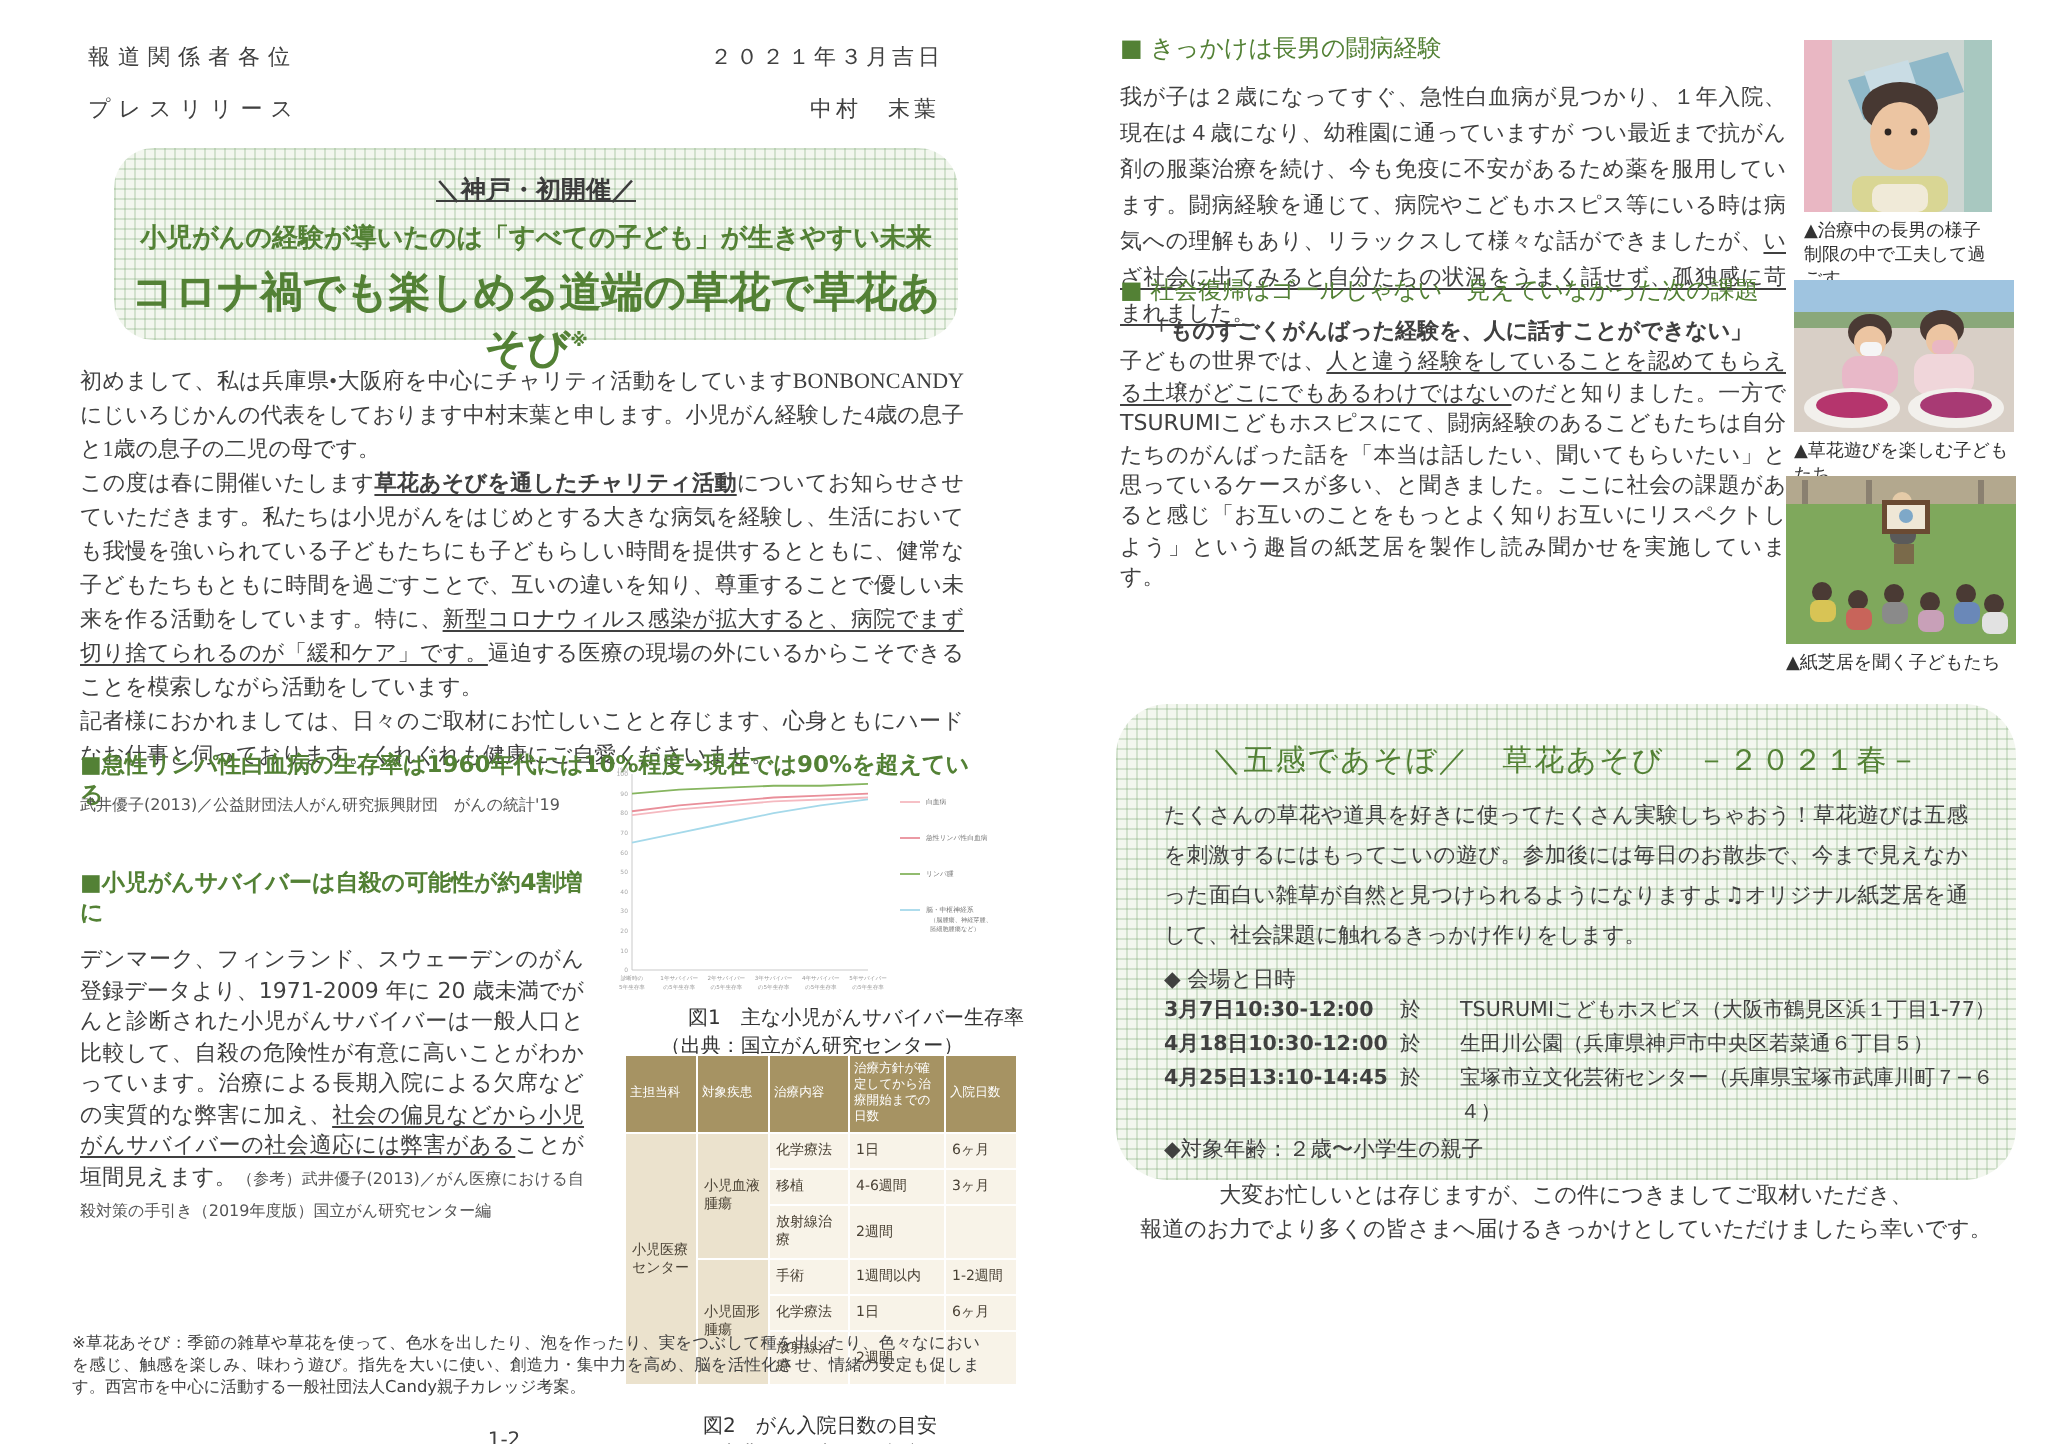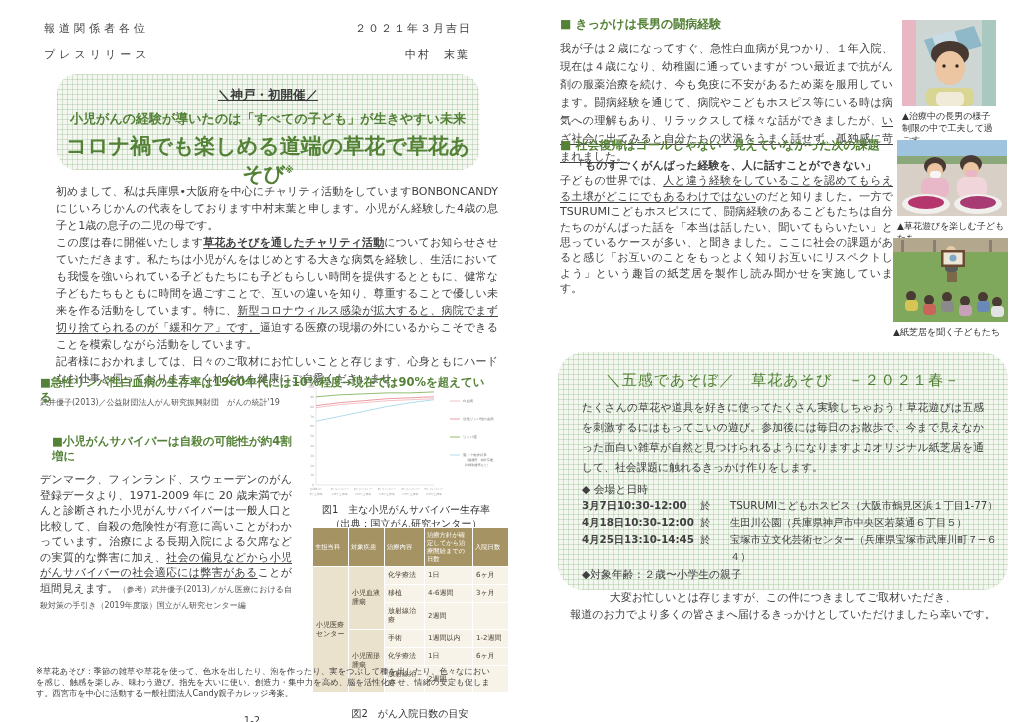--- a/index.html
+++ b/index.html
@@ -25,21 +25,21 @@
     border-radius:20px;
   }
   .hl-kicker { text-align:center; font-size:12.5px; font-weight:bold; color:#3c3c3c; padding-top:13px;text-decoration:underline; }
   .hl-sub { text-align:center; font-size:13px; font-weight:bold; color:#538135; margin-top:6px; }
   .hl-title { text-align:center; font-size:21px; font-weight:bold; color:#538135; margin-top:4px; }
   .hl-note { font-size:9px; vertical-align:super; }
 
   .body11 { font-size:11px; line-height:17px; color:#404040; }
   .col-body { font-size:11px; line-height:15.5px; color:#404040; }
   .sec-h { font-size:11.5px; font-weight:bold; color:#538135; }
-  .sec-h-r { font-size:12px; font-weight:bold; color:#538135; }
+  .sec-h-r { font-size:12px; font-weight:normal; color:#538135; }
   .rp-body { font-size:11px; line-height:18px; color:#404040; }
   .rp-body2 { font-size:11px; line-height:15.4px; color:#404040; }
   .quote-line { font-weight:bold; padding-left:14px; }
 
   
   .figcap { font-size:10px; line-height:14px; color:#333; text-align:center; }
 
   
   table.fig2 { border-collapse:collapse; width:196px; table-layout:fixed; }
   table.fig2 th {
@@ -80,32 +80,32 @@
     <div class="hdr-line hdr-right">２０２１年３月吉日</div>
     <div class="hdr-line hdr-right" style="padding-right:2px;">中村　末葉</div>
   </div>
 
   <div class="abs gridbox" style="left:57px; top:74px; width:422px; height:96px;">
     <div class="hl-kicker">＼神戸・初開催／</div>
     <div class="hl-sub">小児がんの経験が導いたのは「すべての子ども」が生きやすい未来</div>
     <div class="hl-title"><span>コロナ禍でも楽しめる道端の草花で草花あそび</span><span class="hl-note">※</span></div>
   </div>
 
-  <div class="abs body11 just" style="left:56px; top:183px; width:442px;">
+  <div class="abs body11 just" style="left:40px; top:183px; width:442px;font-family:Liberation Serif, serif;">
     <div>初めまして、私は兵庫県•大阪府を中心にチャリティ活動をしていますBONBONCANDYにじいろじかんの代表をしております中村末葉と申します。小児がん経験した4歳の息子と1歳の息子の二児の母です。</div>
     <div><span>この度は春に開催いたします</span><span class="bu">草花あそびを通したチャリティ活動</span><span>についてお知らせさせていただきます。私たちは小児がんをはじめとする大きな病気を経験し、生活においても我慢を強いられている子どもたちにも子どもらしい時間を提供するとともに、健常な子どもたちもともに時間を過ごすことで、互いの違いを知り、尊重することで優しい未来を作る活動をしています。特に、</span><span class="u">新型コロナウィルス感染が拡大すると、病院でまず切り捨てられるのが「緩和ケア」です。</span><span>逼迫する医療の現場の外にいるからこそできることを模索しながら活動をしています。</span></div>
     <div>記者様におかれましては、日々のご取材にお忙しいことと存じます、心身ともにハードなお仕事と伺っております。くれぐれも健康にご自愛くださいませ。</div>
   </div>
 
   <div class="abs sec-h" style="left:40px; top:375px; width:452px;">■急性リンパ性白血病の生存率は1960年代には10%程度➔現在では90%を超えている</div>
 
   <div class="abs" style="left:40px; top:394px; width:252px;">
     <div class="ref" style="margin-top:3px;">武井優子(2013)／公益財団法人がん研究振興財団　がんの統計'19</div>
 
-    <div class="sec-h" style="margin-top:26px;margin-left:12px;">■小児がんサバイバーは自殺の可能性が約4割増に</div>
+    <div class="sec-h" style="margin-top:26px;">■小児がんサバイバーは自殺の可能性が約4割増に</div>
     <div class="col-body just" style="margin-top:8px;"><span>デンマーク、フィンランド、スウェーデンのがん登録データより、1971-2009 年に 20 歳未満でがんと診断された小児がんサバイバーは一般人口と比較して、自殺の危険性が有意に高いことがわかっています。治療による長期入院による欠席などの実質的な弊害に加え、</span><span class="u">社会の偏見などから小児がんサバイバーの社会適応には弊害がある</span><span>ことが垣間見えます。</span><span class="ref">（参考）武井優子(2013)／がん医療における自殺対策の手引き（2019年度版）国立がん研究センター編</span></div>
   </div>
 
   <div class="abs" style="left:300px; top:383px; width:212px;">
     <svg class="photo-svg" width="212" height="118" viewBox="0 0 212 118" xmlns="http://www.w3.org/2000/svg">
         <line x1="16" y1="4" x2="16" y2="102" stroke="#c9c9c9" stroke-width="0.5"></line>
         <line x1="16" y1="102" x2="134" y2="102" stroke="#c9c9c9" stroke-width="0.5"></line>
         <text x="14" y="103.1" font-size="3" text-anchor="end" fill="#aaa" font-family="DejaVu Sans, sans-serif">0</text>
         <text x="14" y="93.3" font-size="3" text-anchor="end" fill="#aaa" font-family="DejaVu Sans, sans-serif">10</text>
         <text x="14" y="83.5" font-size="3" text-anchor="end" fill="#aaa" font-family="DejaVu Sans, sans-serif">20</text>
@@ -138,21 +138,21 @@
         <text x="163" y="37.2" font-size="3.4" text-anchor="start" fill="#777" font-family="DejaVu Sans, sans-serif">急性リンパ性白血病</text>
         <polyline points="16,13.799999999999997 39.6,11.839999999999996 63.2,10.859999999999996 86.8,9.880000000000006 110.4,9.880000000000006 134,8.900000000000004" fill="none" stroke="#86b55f" stroke-width="0.9"></polyline>
         <line x1="150" y1="54" x2="160" y2="54" stroke="#86b55f" stroke-width="0.9"></line>
         <text x="163" y="55.2" font-size="3.4" text-anchor="start" fill="#777" font-family="DejaVu Sans, sans-serif">リンパ腫</text>
         <polyline points="16,38.3 39.6,33.400000000000006 63.2,28.5 86.8,23.599999999999994 110.4,19.680000000000003 134,16.740000000000002" fill="none" stroke="#a5d9ea" stroke-width="0.9"></polyline>
         <line x1="150" y1="72" x2="160" y2="72" stroke="#a5d9ea" stroke-width="0.9"></line>
         <text x="163" y="73.2" font-size="3.4" text-anchor="start" fill="#777" font-family="DejaVu Sans, sans-serif">脳・中枢神経系</text>
         <text x="165" y="78" font-size="3.1" text-anchor="start" fill="#777" font-family="DejaVu Sans, sans-serif">（脳腫瘍、神経芽腫、</text>
         <text x="165" y="82.5" font-size="3.1" text-anchor="start" fill="#777" font-family="DejaVu Sans, sans-serif">胚細胞腫瘍など）</text>
       </svg>
-    <div class="figcap" style="margin-top:2px;">図1　主な小児がんサバイバー生存率</div>
+    <div class="figcap" style="margin-top:2px;text-align:right;">図1　主な小児がんサバイバー生存率</div>
     <div class="figcap">（出典：国立がん研究センター）</div>
   </div>
 
   <div class="abs" style="left:312px; top:527px; width:196px;">
     <table class="fig2">
       <colgroup>
           <col style="width:36px">
           <col style="width:36px">
           <col style="width:40px">
           <col style="width:48px">

